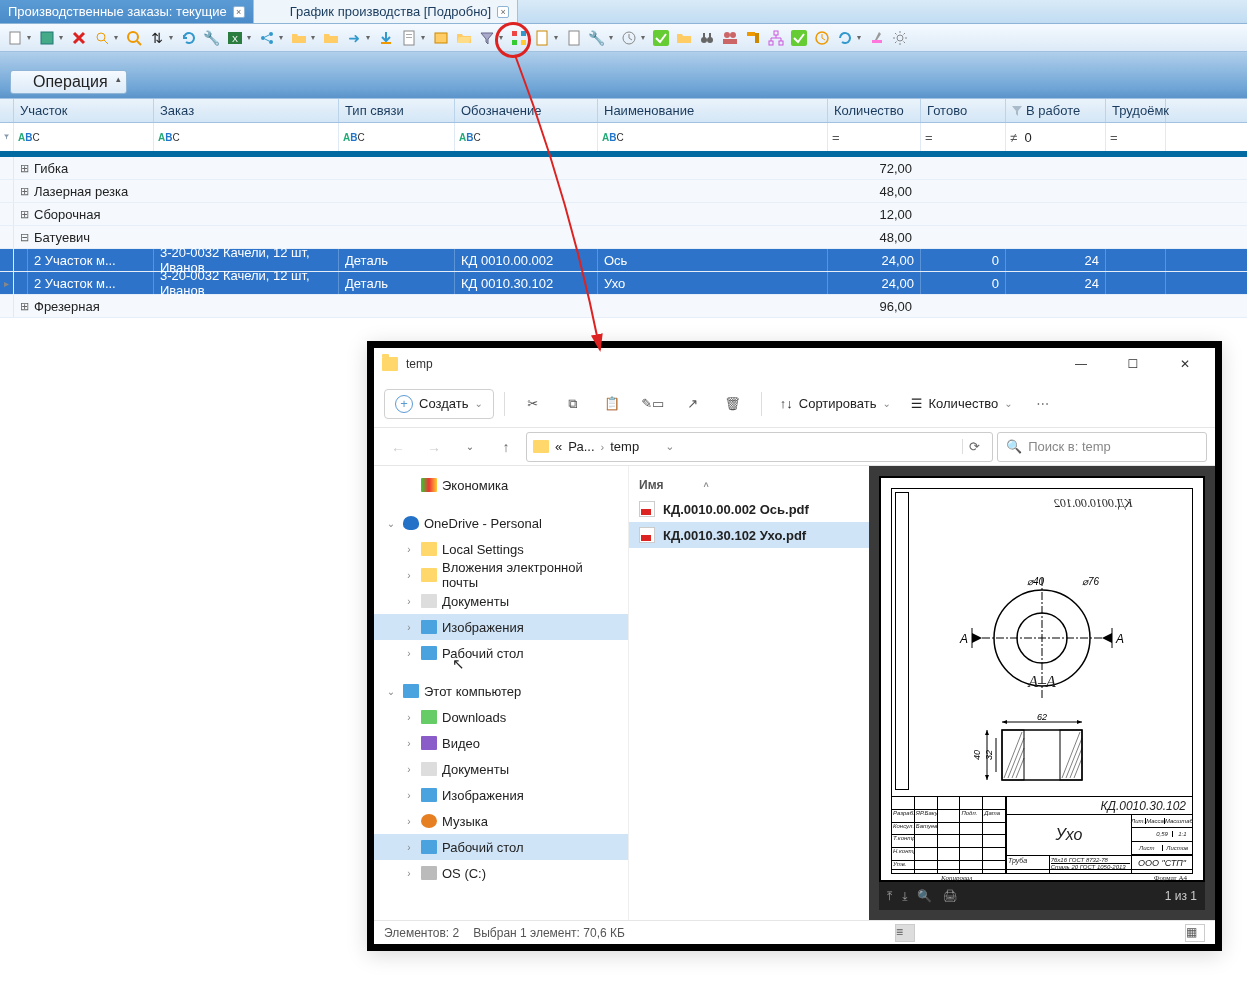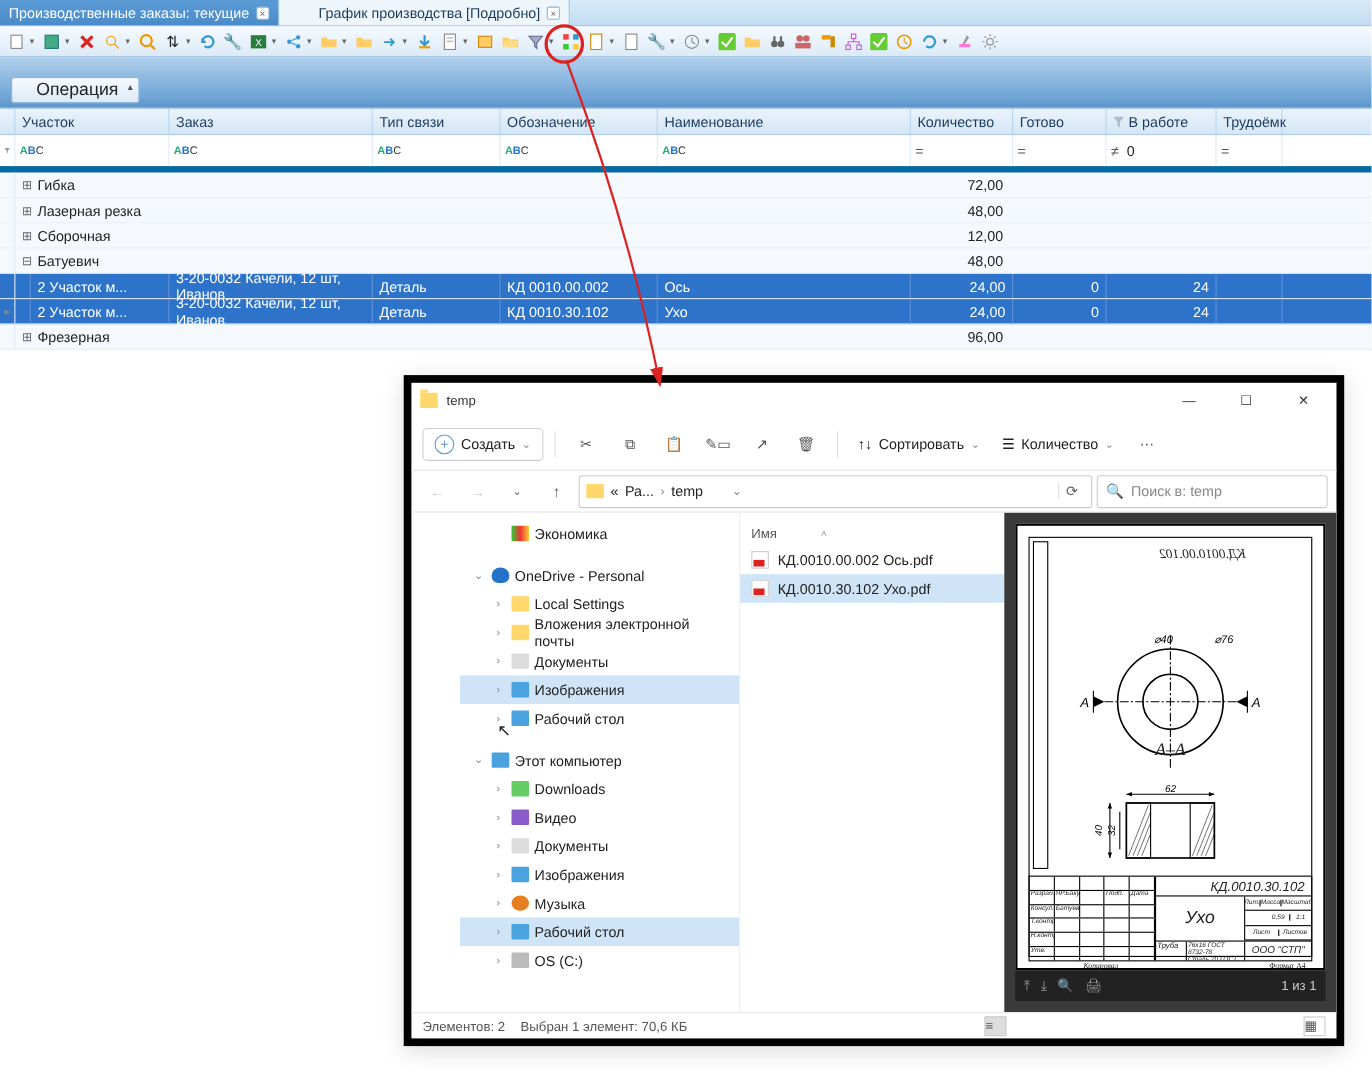--- a/index.html
+++ b/index.html
@@ -81,39 +81,39 @@
 .exp-nav { height: 38px; display: flex; align-items: center; padding: 0 8px; gap: 4px; border-bottom: 1px solid #e6e6e6; }
 .navbtn { width: 32px; height: 32px; display: flex; align-items: center; justify-content: center; cursor: pointer; color: #666; border-radius: 4px; font-size: 14px; }
 .navbtn.disabled { color: #ccc; }
 .addr { flex: 1; height: 30px; border: 1px solid #ccc; border-radius: 3px; display: flex; align-items: center; padding: 0 6px; gap: 6px; font-size: 13px; }
 .addr .fold-ico2 { width: 16px; height: 13px; background: #ffd76a; border-radius: 1px; }
 .addr .crumb { cursor: pointer; }
 .addr .sep { color: #888; font-size: 11px; }
 .addr .refresh { margin-left: auto; color: #666; cursor: pointer; padding: 0 6px; border-left: 1px solid #ddd; }
 .search { width: 210px; height: 30px; border: 1px solid #ccc; border-radius: 3px; display: flex; align-items: center; padding: 0 8px; gap: 6px; color: #888; font-size: 13px; }
 
-.exp-body { flex: 1; display: flex; overflow: hidden; padding-left: 44px; }
+.exp-body { flex: 1; display: flex; overflow: hidden; }
 .exp-tree { width: 255px; border-right: 1px solid #eee; padding: 6px 0; overflow: auto; }
 .tnode { display: flex; align-items: center; height: 26px; padding: 0 6px; gap: 5px; cursor: pointer; font-size: 13px; }
 .tnode.sel { background: #cfe4f7; }
 .tnode .chev { width: 14px; font-size: 10px; color: #888; text-align: center; }
 .tnode .ico { width: 16px; height: 14px; border-radius: 1px; flex-shrink: 0; }
 .ico.fold { background: #ffd76a; }
 .ico.cloud { background: #2372c8; border-radius: 50% 50% 40% 40%; }
 .ico.pc { background: #4aa3df; }
 .ico.img { background: #4aa3df; }
 .ico.doc { background: #ddd; }
 .ico.dl { background: #6c6; }
 .ico.vid { background: #8a5cc9; }
 .ico.mus { background: #e67e22; border-radius: 50%; }
 .ico.disk { background: #bbb; }
 .ico.econ { background: linear-gradient(90deg,#3c3,#e33,#fc3); }
 
 .exp-files { flex: 1; display: flex; }
-.flist { width: 240px; padding: 8px 0; }
+.flist { width: 240px; padding: 8px 0; font-weight: bold; }
 .fhead { padding: 4px 10px; font-size: 12px; color: #555; display: flex; align-items: center; gap: 40px; }
 .fitem { display: flex; align-items: center; height: 26px; padding: 0 10px; gap: 8px; cursor: pointer; font-size: 13px; }
 .fitem.sel { background: #cfe4f7; }
 .pdf-ico { width: 16px; height: 16px; background: #fff; border: 1px solid #ccc; position: relative; }
 .pdf-ico::after { content: ""; position: absolute; bottom: 1px; left: 1px; width: 10px; height: 6px; background: #d22; }
 
 .preview { flex: 1; background: #3a3a3a; padding: 10px; display: flex; flex-direction: column; }
 .drawing { flex: 1; background: #fff; border: 2px solid #000; position: relative; padding: 6px; }
 .draw-frame { position: absolute; inset: 10px; border: 1px solid #000; }
 .draw-title-top { position: absolute; top: 18px; right: 70px; font-style: italic; font-family: serif; font-size: 12px; transform: scaleX(-1); }

